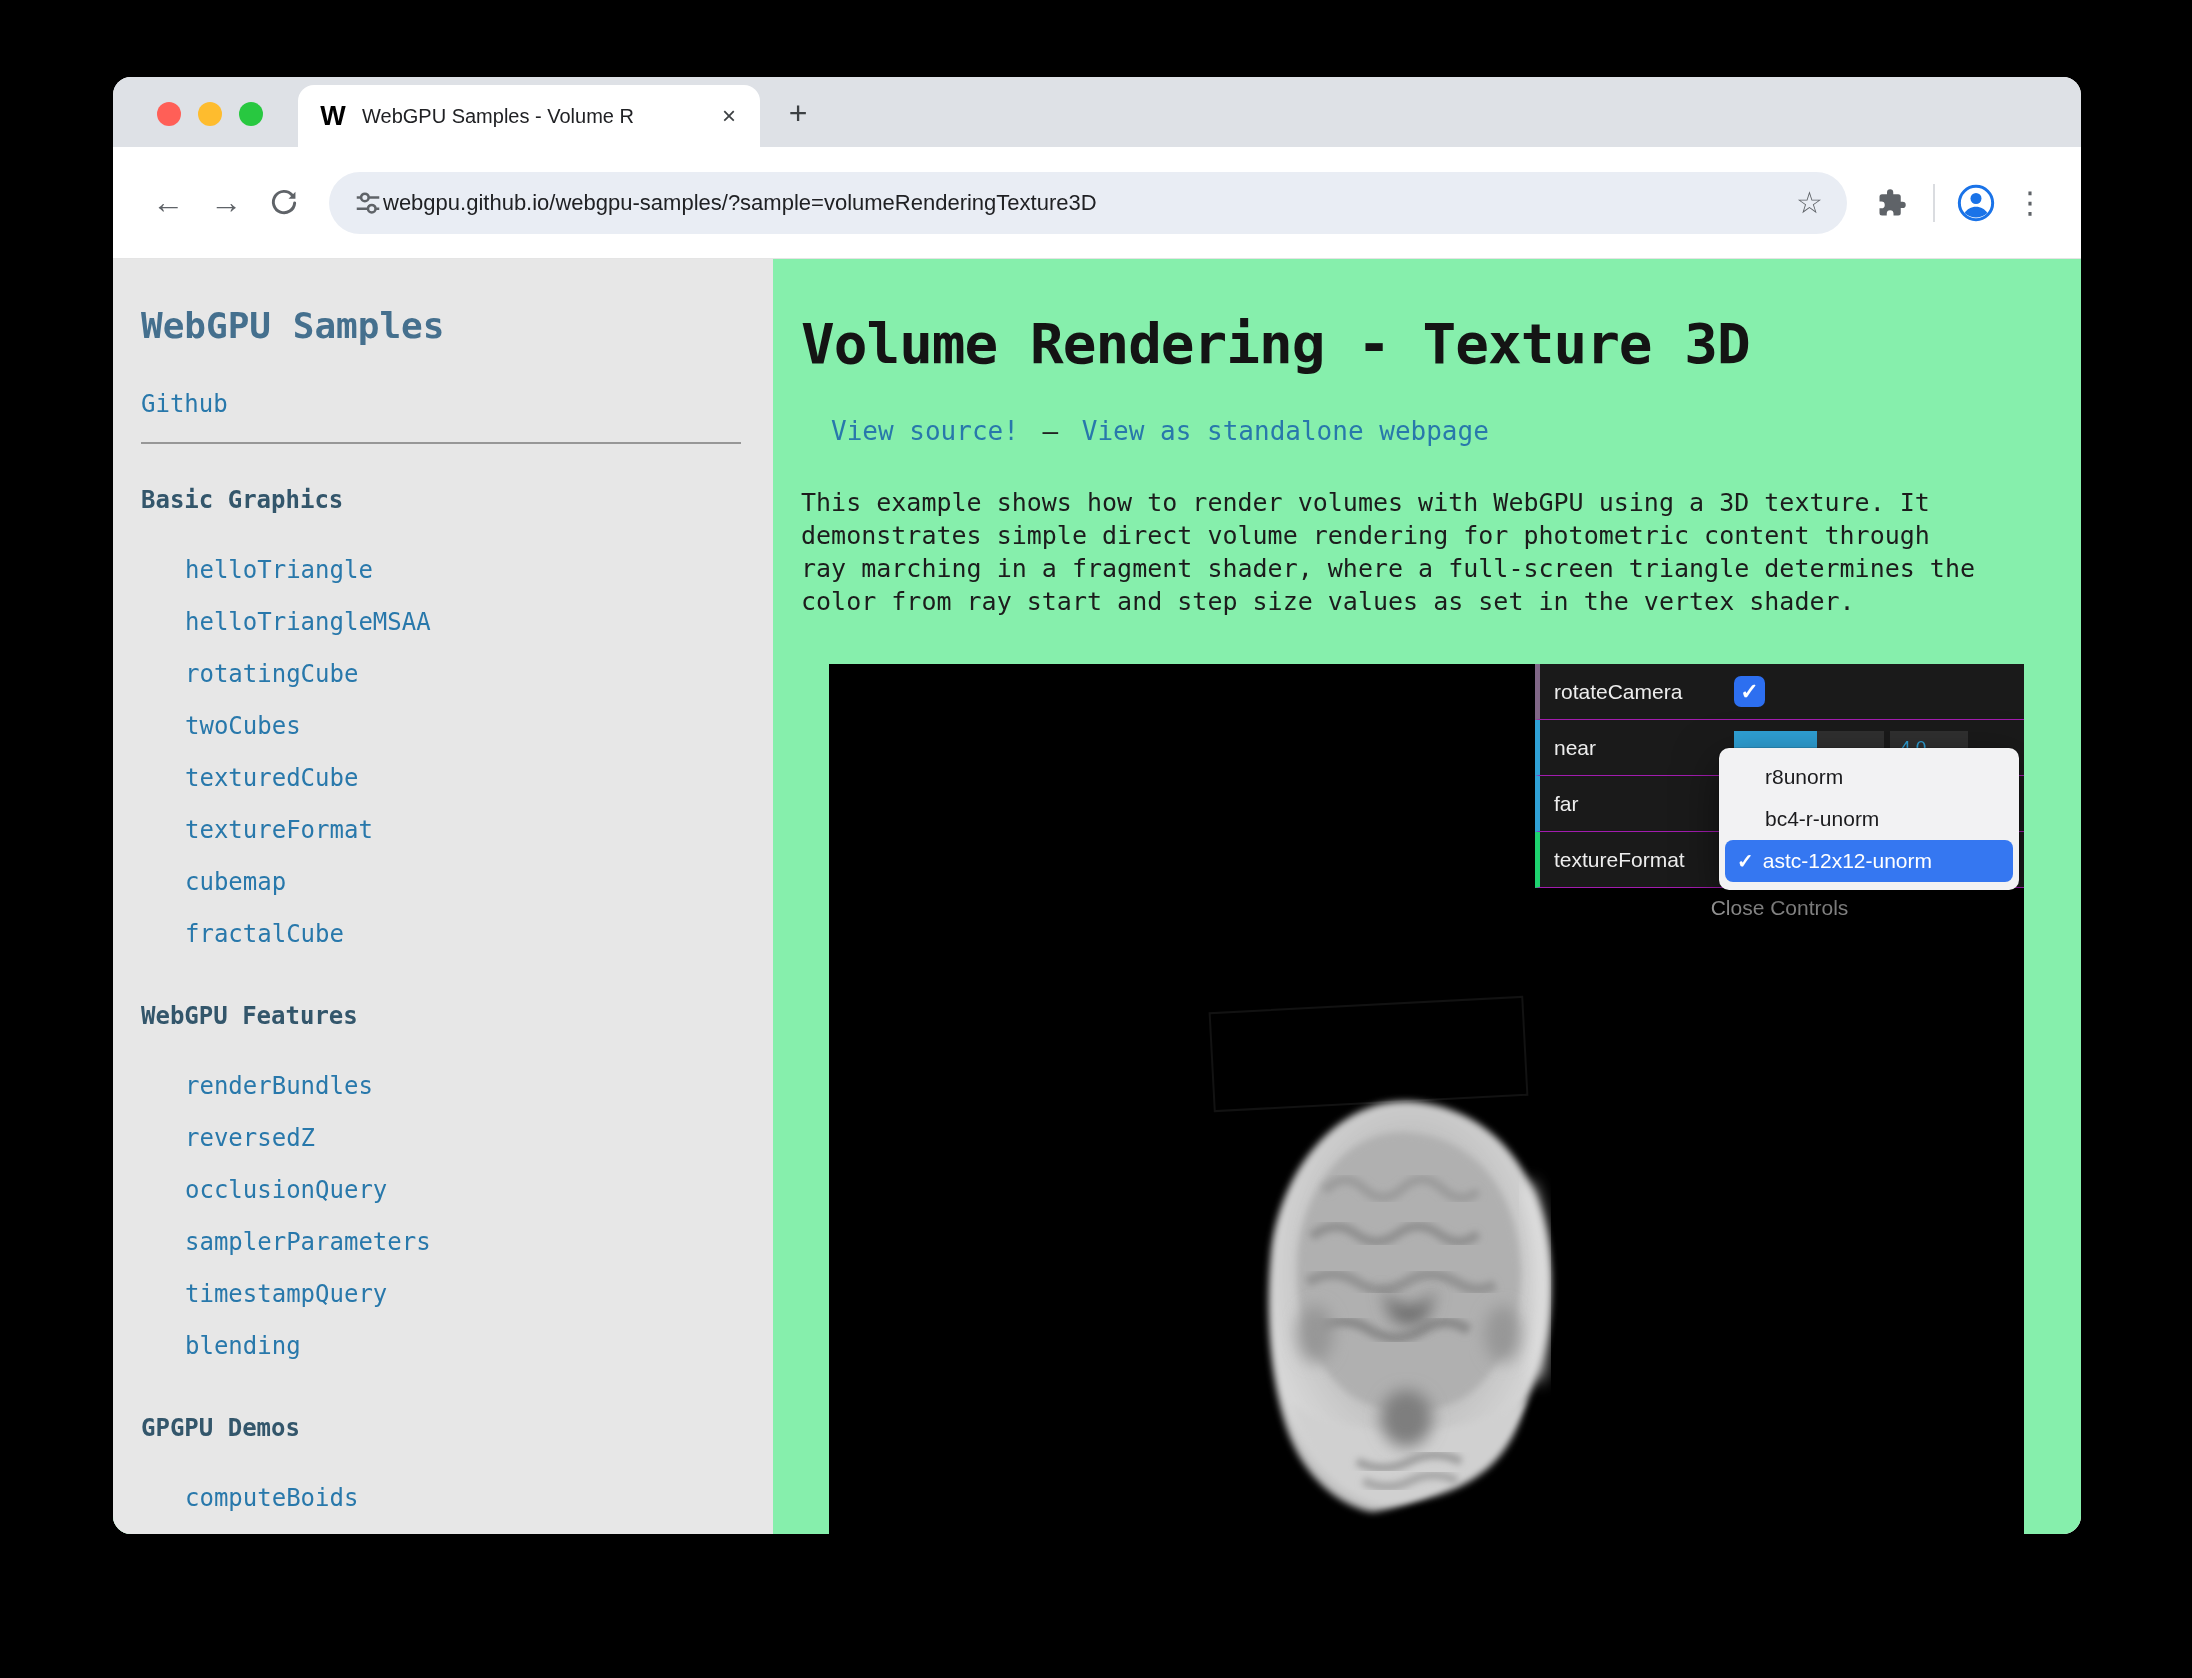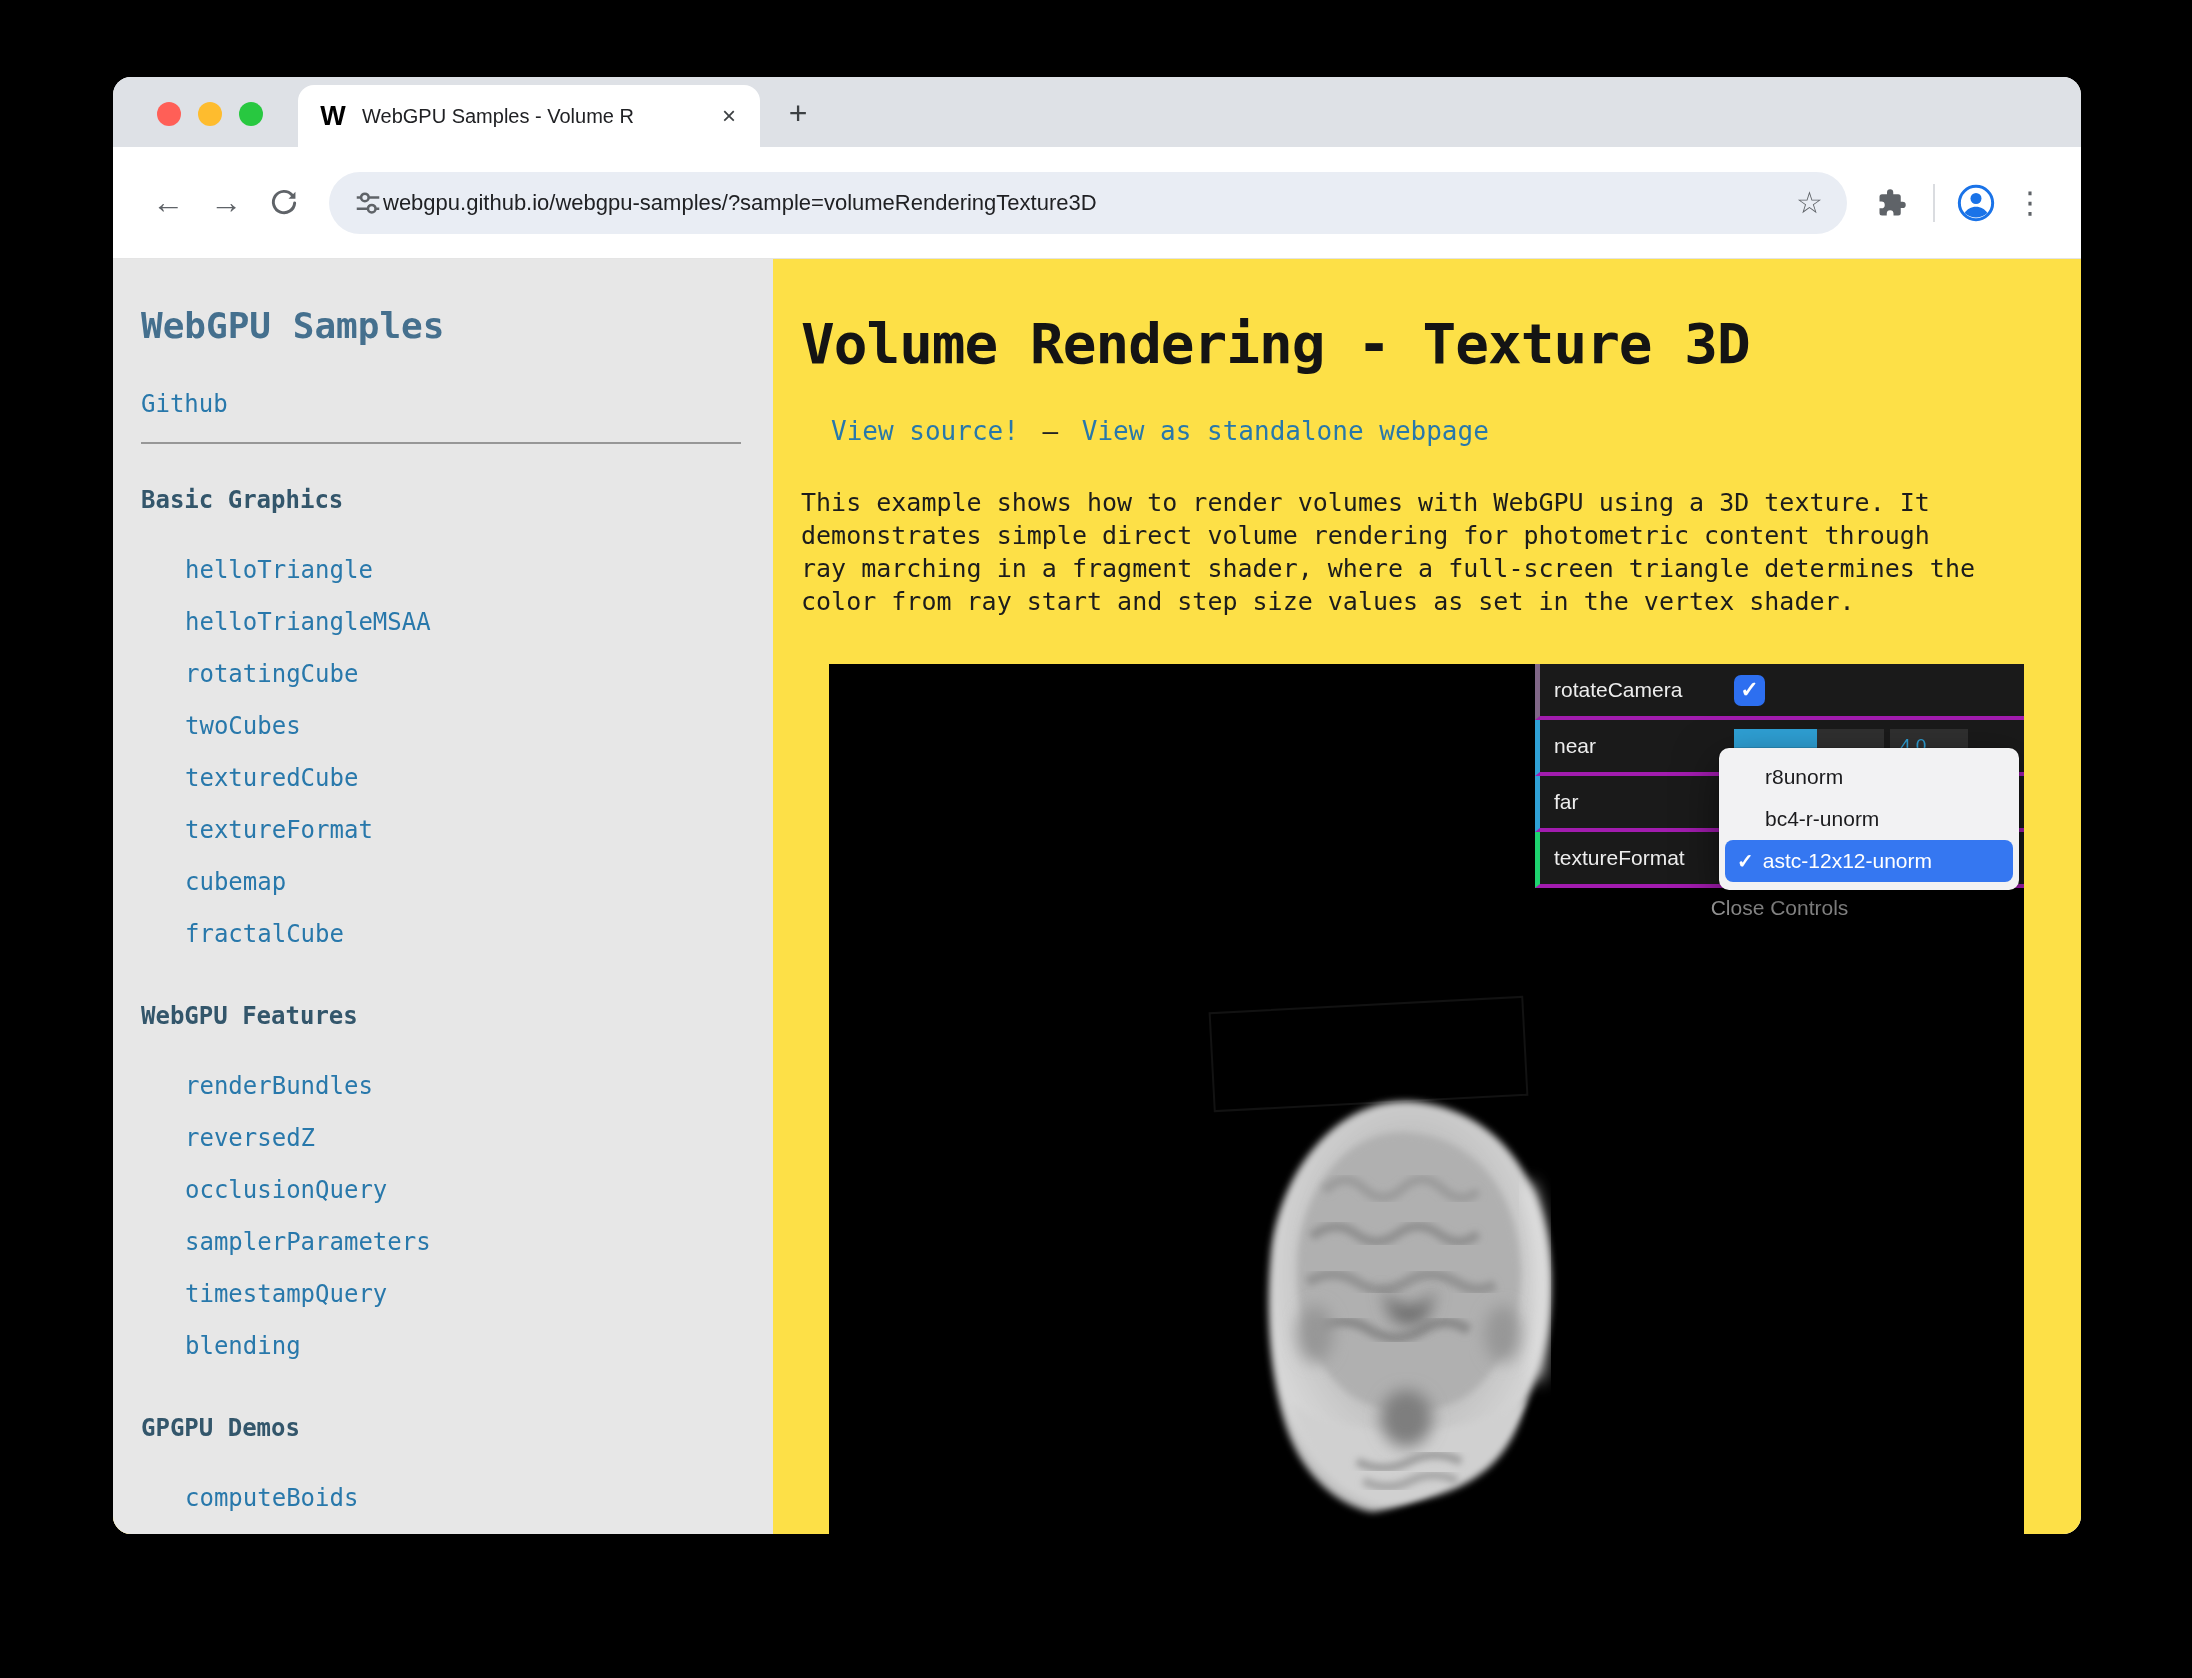--- a/index.html
+++ b/index.html
@@ -32,21 +32,21 @@
             justify-content:center; font-size:32px; color:#5f6368; flex-shrink:0; }
   .addressbar { flex:1; height:62px; background:#e9edf4; border-radius:31px; display:flex;
                 align-items:center; padding:0 24px; margin:0 16px; min-width:0; }
   .url { flex:1; font-size:22px; font-weight:500; color:#202124; white-space:nowrap; overflow:hidden; }
   .staricon { font-size:30px; color:#5f6368; }
   .sep { width:2px; height:38px; background:#dadce0; margin:0 12px; }
   .menudots { font-size:30px; color:#5f6368; padding:0 10px; }
   .iconbtn { display:flex; align-items:center; justify-content:center; flex-shrink:0; }
 
   
-  .content { display:flex; height:1275px; background:#fde047; }
+  .content { display:flex; height:1275px; background:#86efac; }
   .sidebar { width:660px; background:#e7e7e7; padding:30px 0 0 28px; overflow:hidden; flex-shrink:0;
              font-family:"DejaVu Sans Mono",monospace; }
   .side-title { font-size:36px; font-weight:bold; color:#45708e; margin:16px 0 44px; }
   .side-link { display:inline-block; font-size:24px; color:#2878ab; text-decoration:none; margin-bottom:24px; }
   .rule { border-top:2px solid #979797; width:600px; margin-bottom:10px; }
   .section-h { font-size:24px; font-weight:bold; color:#33566b; margin:42px 0 30px; }
   .nav-item { display:block; font-size:24px; color:#2878ab; text-decoration:none; line-height:52px;margin-left:44px; }
 
   .main { flex:1; padding:36px 0 0 28px; position:relative; font-family:"DejaVu Sans Mono",monospace; }
   .page-title { font-size:56px; font-weight:bold; color:#141414; margin:16px 0 40px; letter-spacing:-1px; }
@@ -56,21 +56,21 @@
   .desc-line { font-size:25px; line-height:33px; color:#1c1c1c; white-space:nowrap; }
 
   
   .canvas { position:relative; width:1195px; height:886px; background:#000; margin:46px 0 0 28px; overflow:hidden; }
   .cube-edge { position:absolute; left:382px; top:340px; width:315px; height:100px;
                border:2px solid #121212; transform:rotate(-3deg); }
   .brain { position:absolute; left:385px; top:428px; width:390px; height:432px; }
 
   
   .gui { position:absolute; top:0; right:0; width:489px; z-index:2; font-family:"Liberation Sans",sans-serif; }
-  .gui-row { height:56px; background:#1a1a1a; border-bottom:4px solid #a21caf; display:flex;
+  .gui-row { height:56px; background:#1a1a1a; border-bottom:1px solid #a21caf; display:flex;
              align-items:center; padding-left:14px; border-left:5px solid transparent; }
   .row-bool { border-left-color:#806787; }
   .row-num { border-left-color:#2fa1d6; }
   .row-select { border-left-color:#1ed36f; }
   .gui-label { width:180px; flex-shrink:0; color:#ededed; font-size:21px; }
   .gui-control { flex:1; display:flex; align-items:center; padding-right:10px; }
   .checkbox { width:31px; height:31px; background:#2d6ff0; border-radius:7px; color:#fff;
               display:flex; align-items:center; justify-content:center; font-size:22px; font-weight:bold; }
   .slider { position:relative; width:150px; height:34px; background:#303030; margin-right:6px; }
   .slider-fill { position:absolute; left:0; top:0; bottom:0; width:55%; background:#2fa1d6; }

